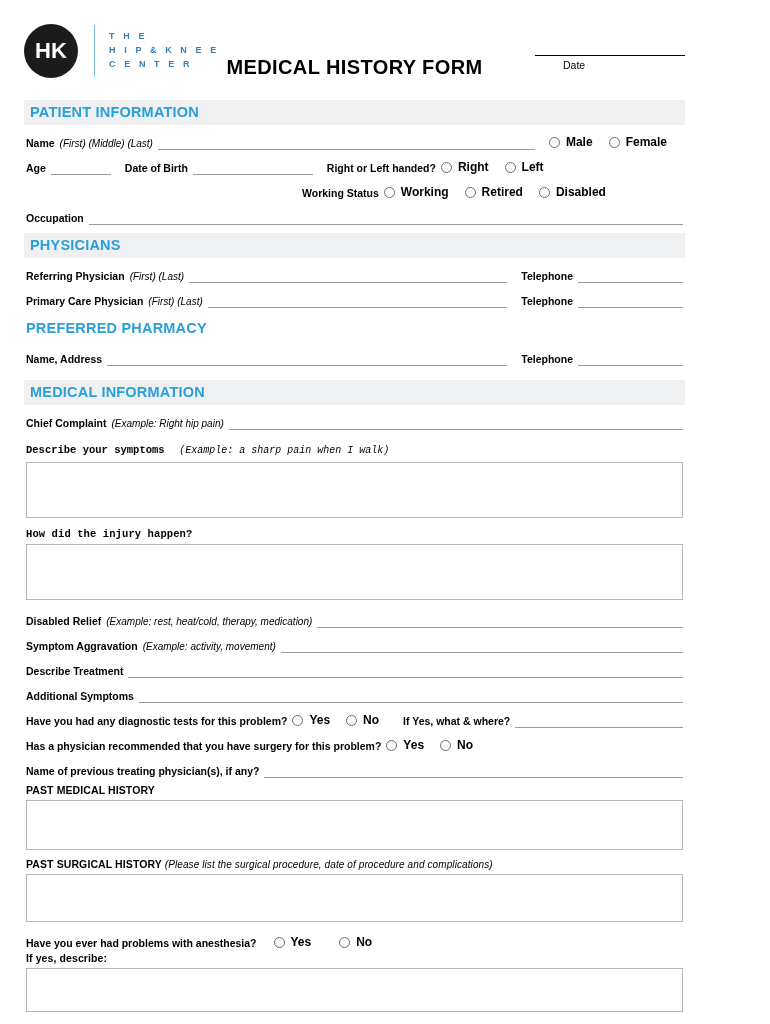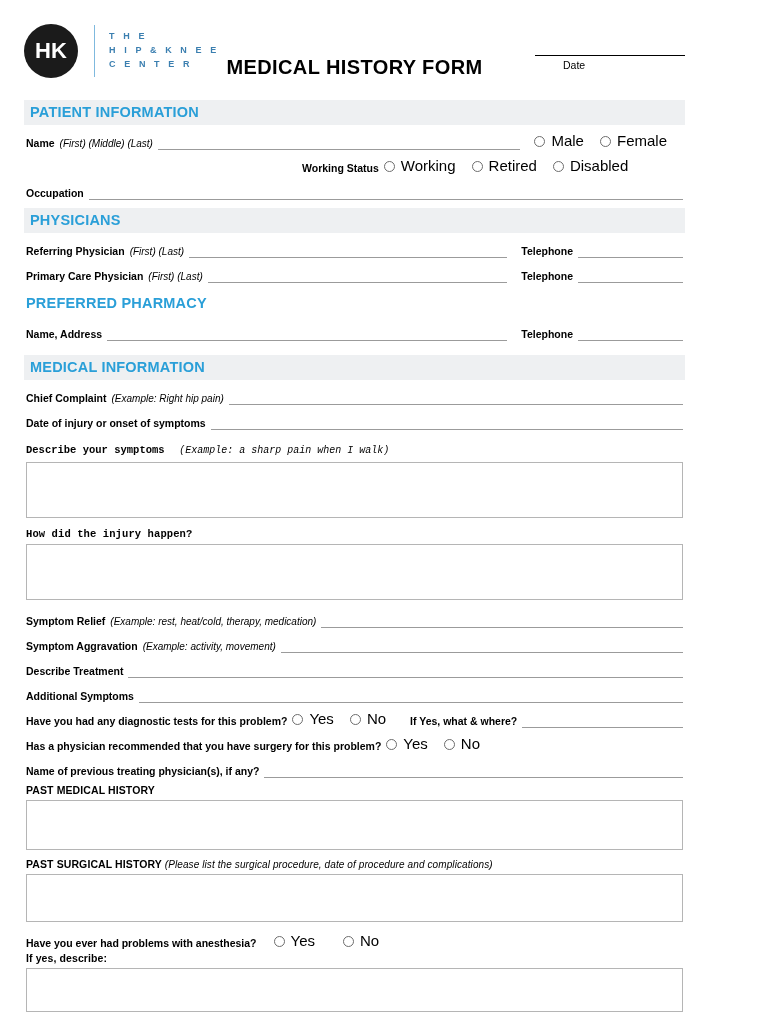--- a/index.html
+++ b/index.html
@@ -145,23 +145,24 @@
     width: 11px;
     height: 11px;
     border: 1px solid #6d6d6d;
     border-radius: 50%;
     display: inline-block;
     margin: 0 6px 0 0;
     background: #fff;
     flex: none;
   }
   .radio-label {
-    font-size: 15px;
+    font-size: 12px;
     margin-right: 16px;
     padding-bottom: 1px;
+    font-weight: bold;
   }
 
   
   .box {
     border: 1px solid #b5b5b5;
     background: #fff;
     width: 100%;
     margin-top: 4px;
   }
   .box.h56 { height: 56px; }
@@ -219,20 +220,35 @@
       <span class="fill"></span>
       <span class="gap"></span>
       <span class="radio-group">
         <span class="radio"></span>
         <span class="radio-label">Male</span>
         <span class="radio"></span>
         <span class="radio-label">Female</span>
       </span>
     </div>
 
+    <div class="row">
+      <span class="lbl">Age</span>
+      <span class="fill tiny"></span>
+      <span class="gap"></span>
+      <span class="lbl">Date of Birth</span>
+      <span class="fill short"></span>
+      <span class="gap"></span>
+      <span class="lbl">Right or Left handed?</span>
+      <span class="radio-group">
+        <span class="radio"></span>
+        <span class="radio-label">Right</span>
+        <span class="radio"></span>
+        <span class="radio-label">Left</span>
+      </span>
+    </div>
 
     <div class="row">
       <span class="lbl tiny" style="width:60px"></span>
       <span style="width:14px"></span>
       <span class="lbl" style="visibility:hidden">Date of Birth</span>
       <span class="fill short" style="border:none"></span>
       <span class="gap"></span>
       <span class="lbl">Working Status</span>
       <span class="radio-group">
         <span class="radio"></span>
@@ -286,40 +302,36 @@
   <div class="section-bar" style="margin-top:14px">MEDICAL INFORMATION</div>
 
   <div class="section-pad">
 
     <div class="row">
       <span class="lbl">Chief Complaint</span>
       <span class="lbl-i">(Example: Right hip pain)</span>
       <span class="fill"></span>
     </div>
 
-    <div class="row">
-      <span class="lbl">Date of injury or onset of symptoms</span>
-      <span class="fill"></span>
-    </div>
 
     <div class="mt10">
       <div>
         <span class="lbl">Describe your symptoms</span>
         <span class="lbl-i">(Example: a sharp pain when I walk)</span>
       </div>
       <div class="box h56"></div>
     </div>
 
     <div class="mt10">
       <div class="subhead" style="margin-top:2px">How did the injury happen?</div>
       <div class="box h56"></div>
     </div>
 
     <div class="row mt6">
-      <span class="lbl">Symptom Relief</span>
+      <span class="lbl">Disabled Relief</span>
       <span class="lbl-i">(Example: rest, heat/cold, therapy, medication)</span>
       <span class="fill"></span>
     </div>
 
     <div class="row">
       <span class="lbl">Symptom Aggravation</span>
       <span class="lbl-i">(Example: activity, movement)</span>
       <span class="fill"></span>
     </div>
 

